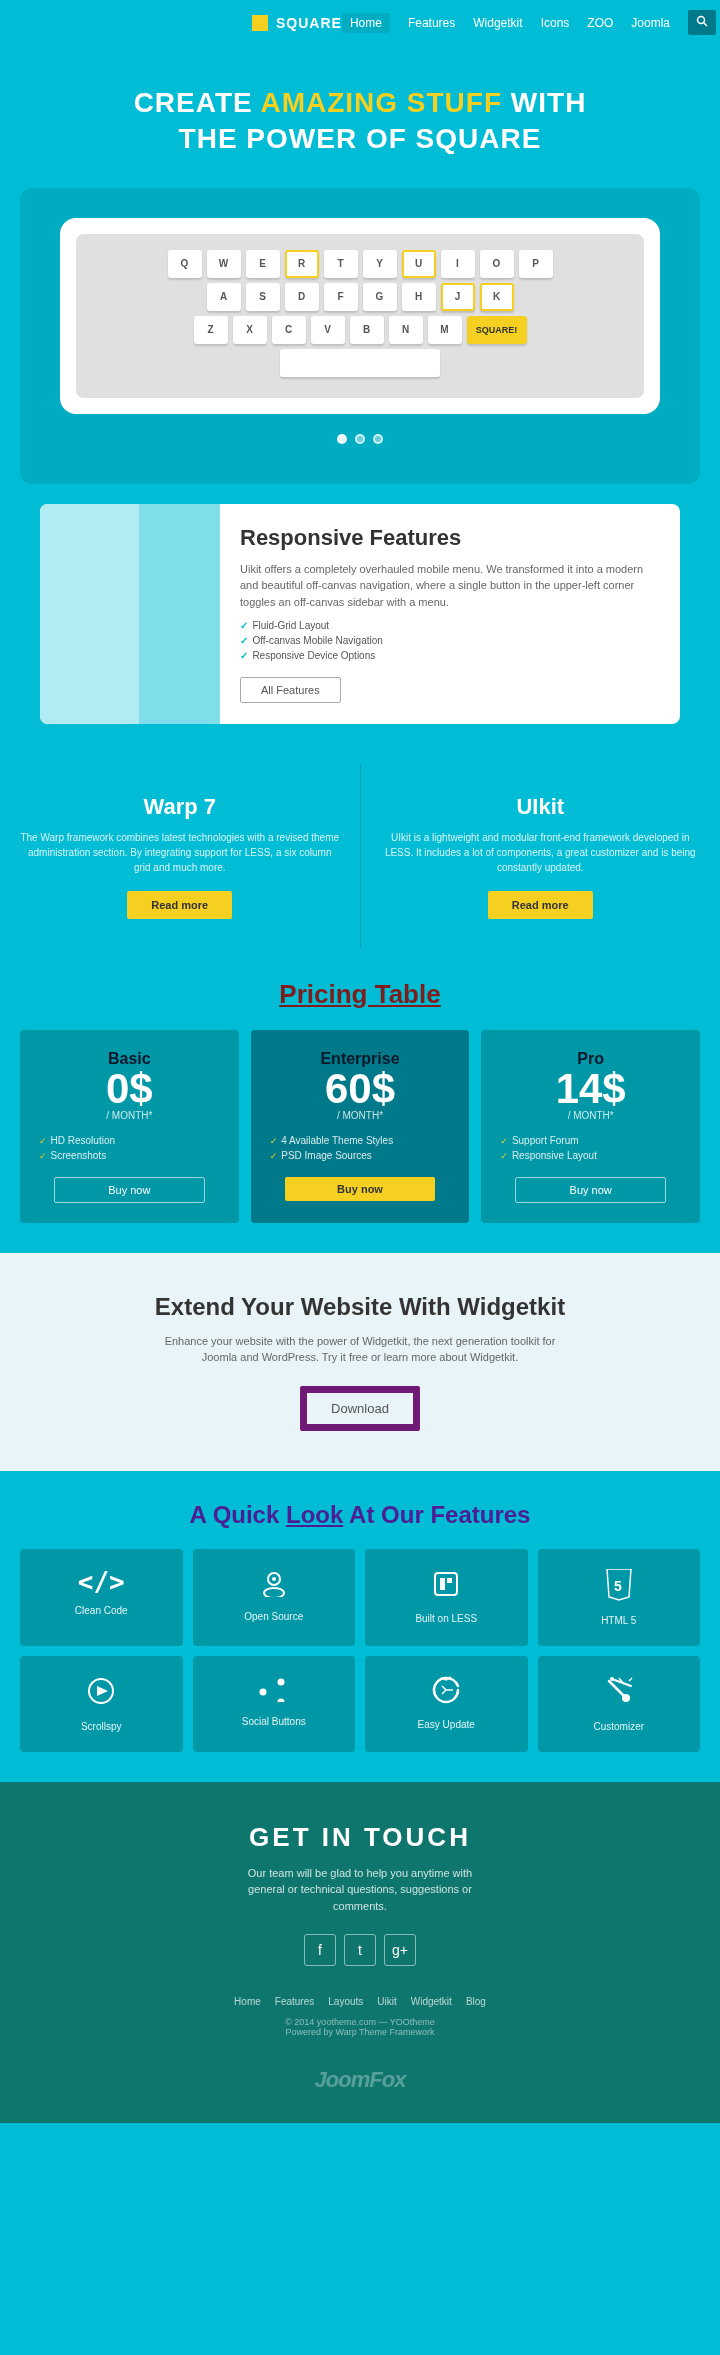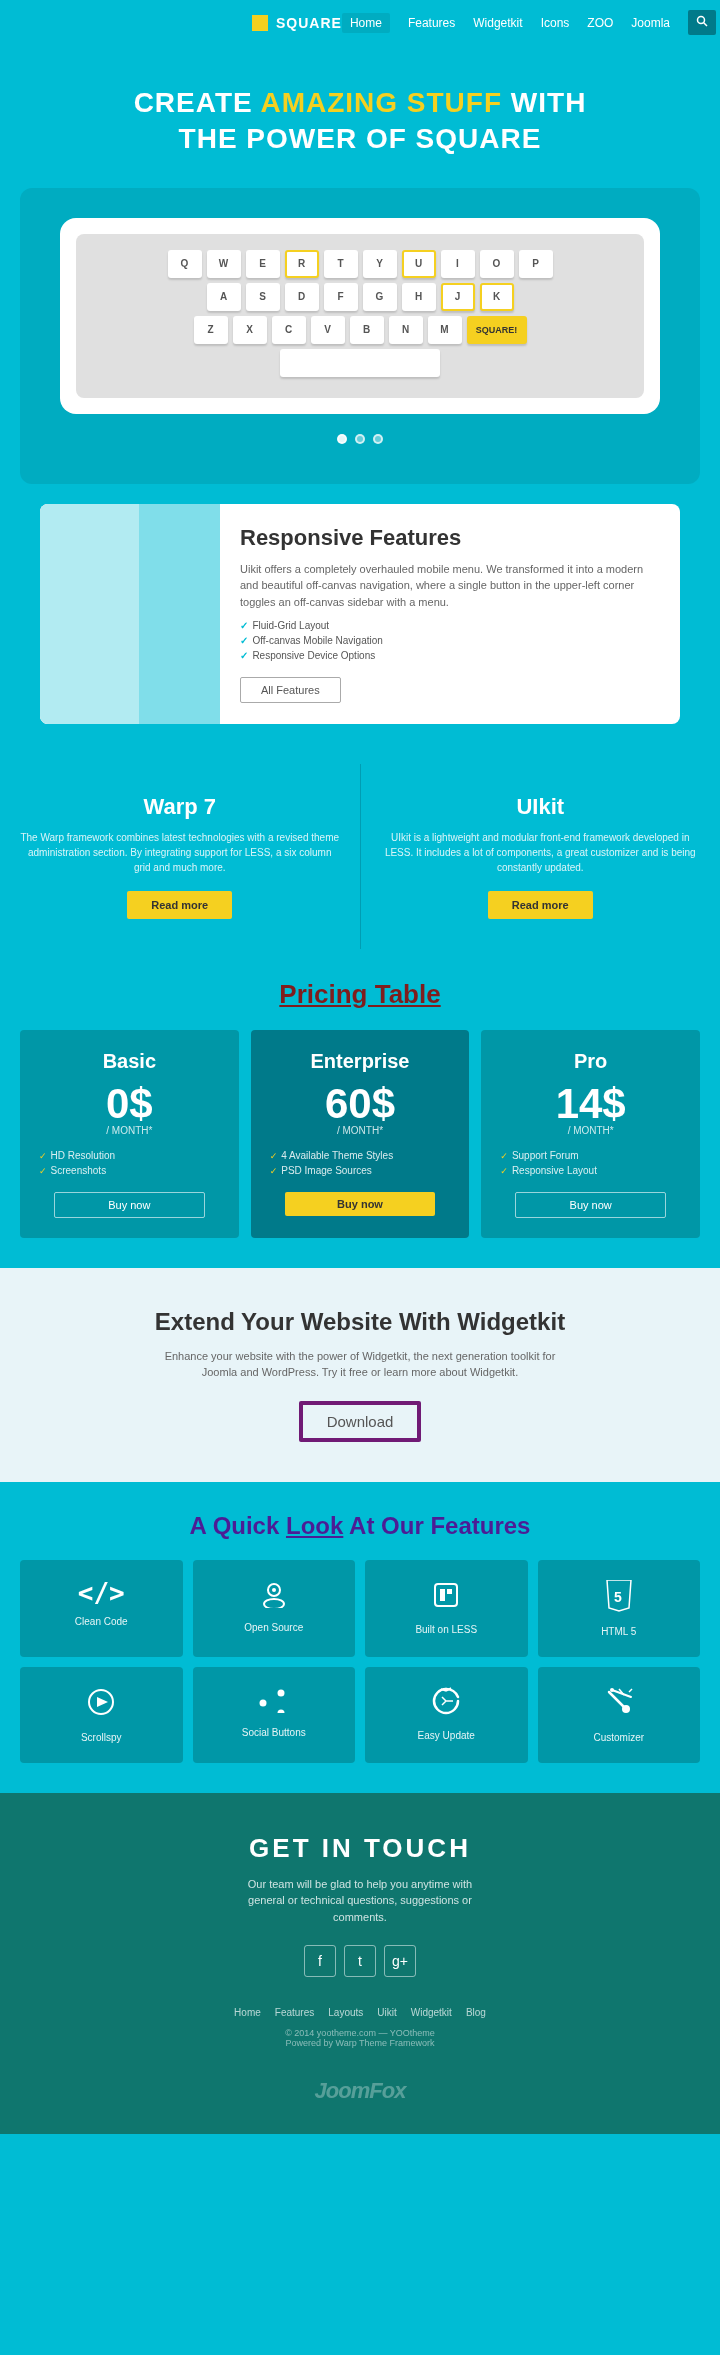--- a/index.html
+++ b/index.html
@@ -316,24 +316,23 @@
       flex: 1;
       background: #0097a7;
       border-radius: 4px;
       padding: 20px 15px;
       text-align: center;
     }
     .pricing-card.featured {
       background: #007a8a;
     }
     .pricing-card h4 {
-      font-size: 20px;
-      font-weight: bold;
-      color: #ffffff;
-      margin-bottom: 10px;
+      font-size: 16px;
+      font-weight: bold;
+      color: #0f172a;
     }
     .pricing-price {
       font-size: 42px;
       font-weight: bold;
       color: white;
       line-height: 1;
     }
     .pricing-period {
       font-size: 10px;
       color: rgba(255,255,255,0.8);
@@ -386,25 +385,25 @@
       margin-bottom: 12px;
     }
     .widgetkit-section p {
       font-size: 11px;
       color: #666;
       line-height: 1.5;
       max-width: 400px;
       margin: 0 auto 20px;
     }
     .btn-download {
-      border: 4px solid #701a75;
+      border: 7px solid #701a75;
       background: transparent;
       color: #555;
       padding: 8px 24px;
-      font-size: 15px;
+      font-size: 13px;
       cursor: pointer;
       border-radius: 2px;
     }
 
     
     .features-section {
       background: #00bcd4;
       padding: 30px 20px;
     }
     .features-title {

